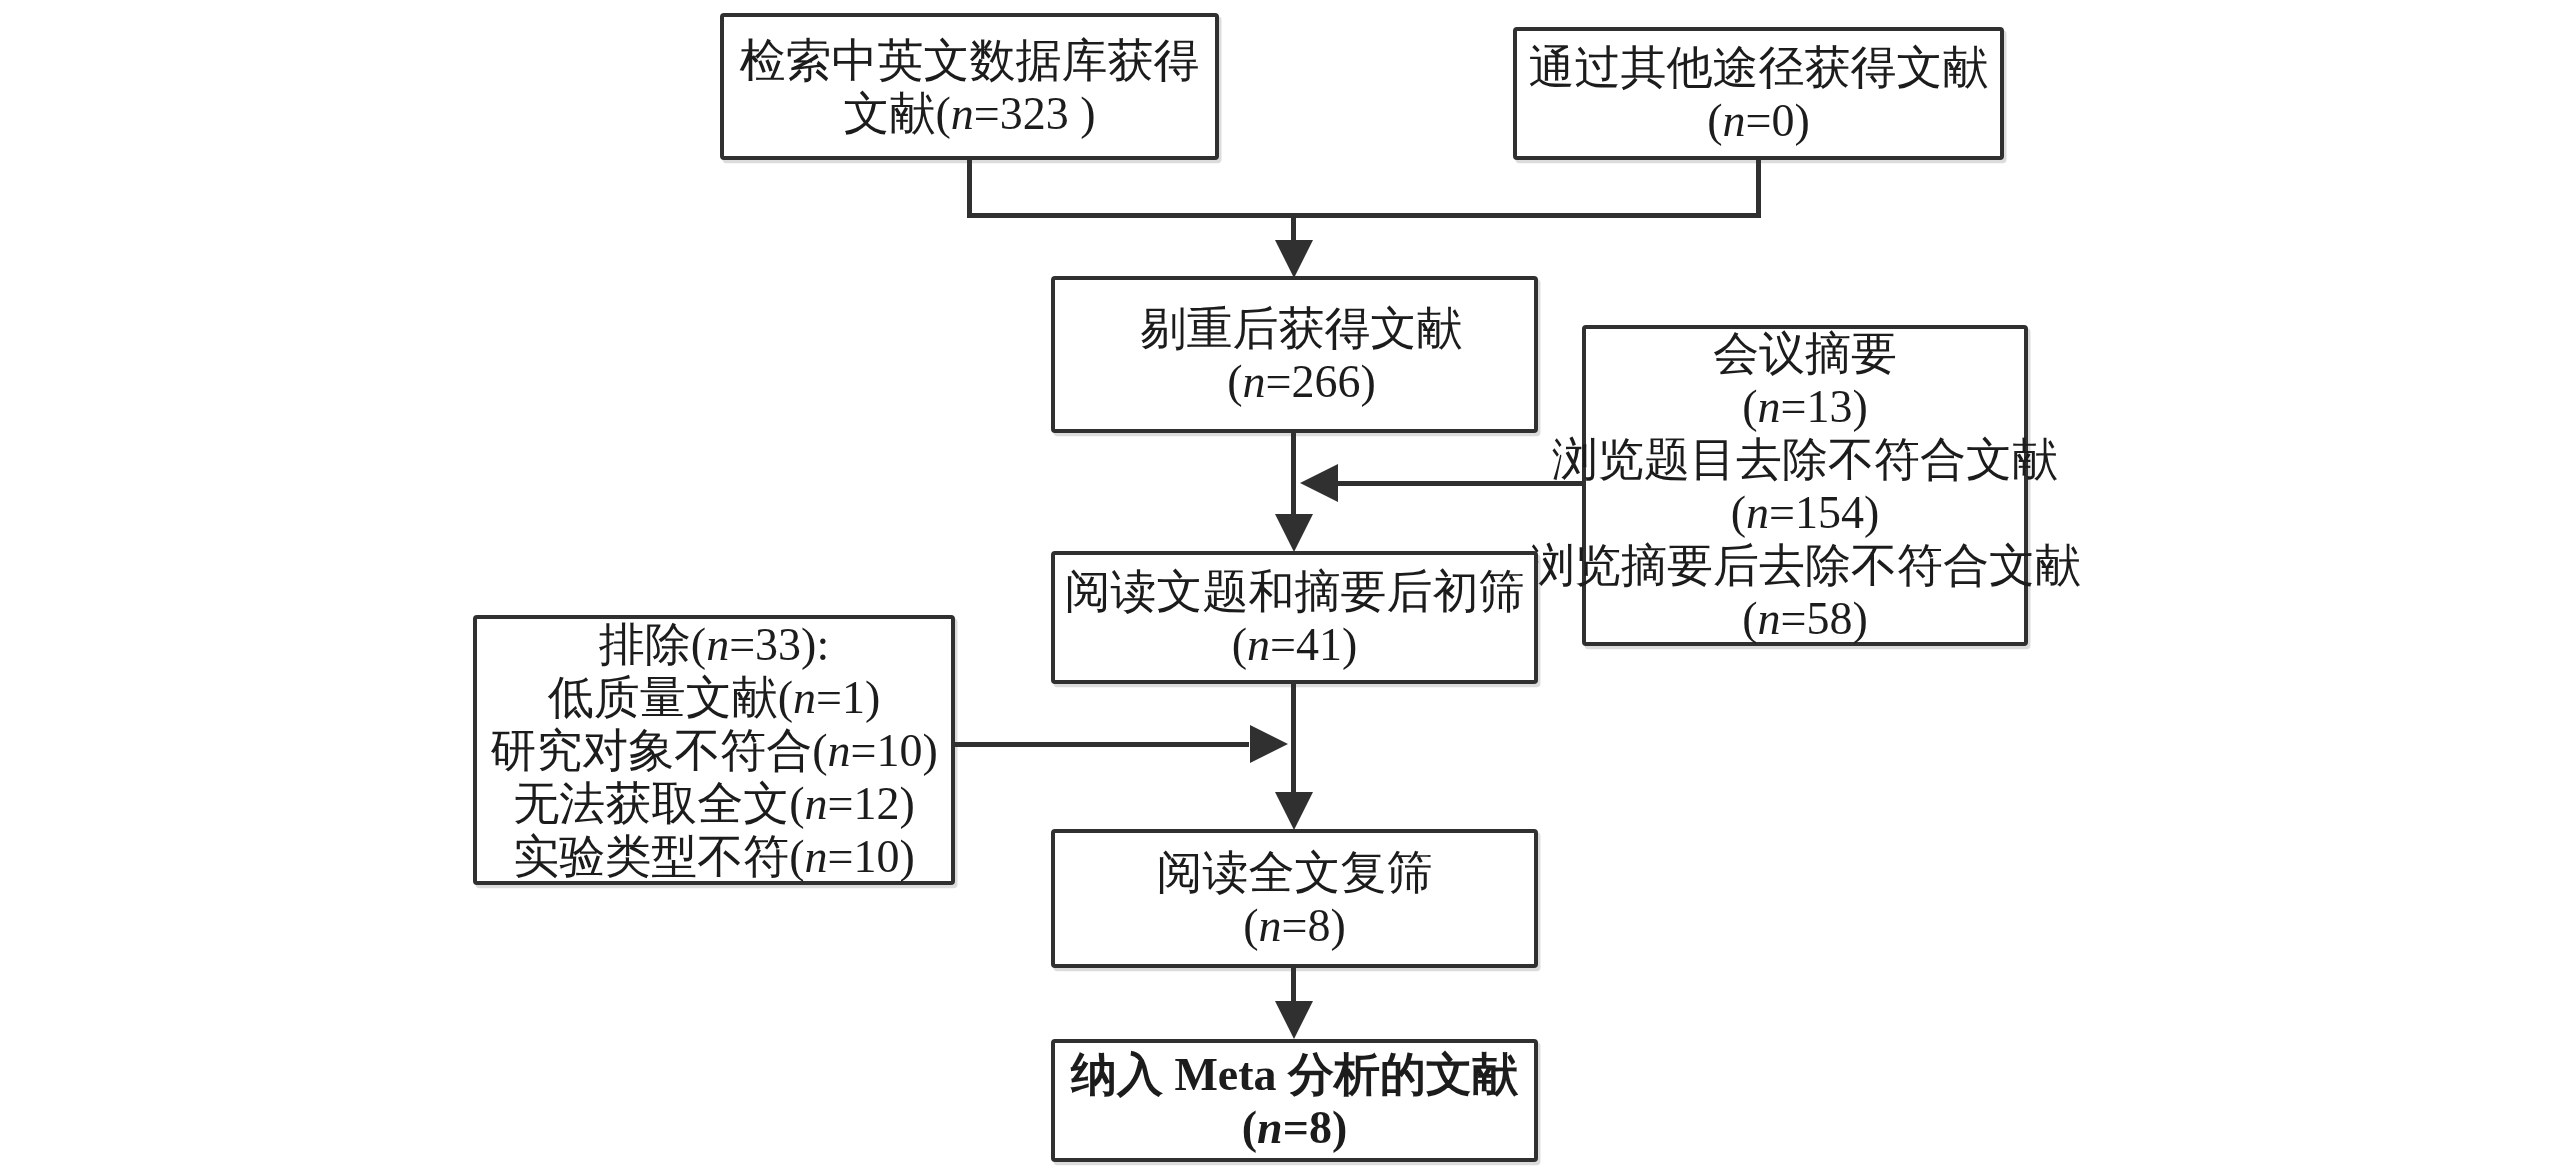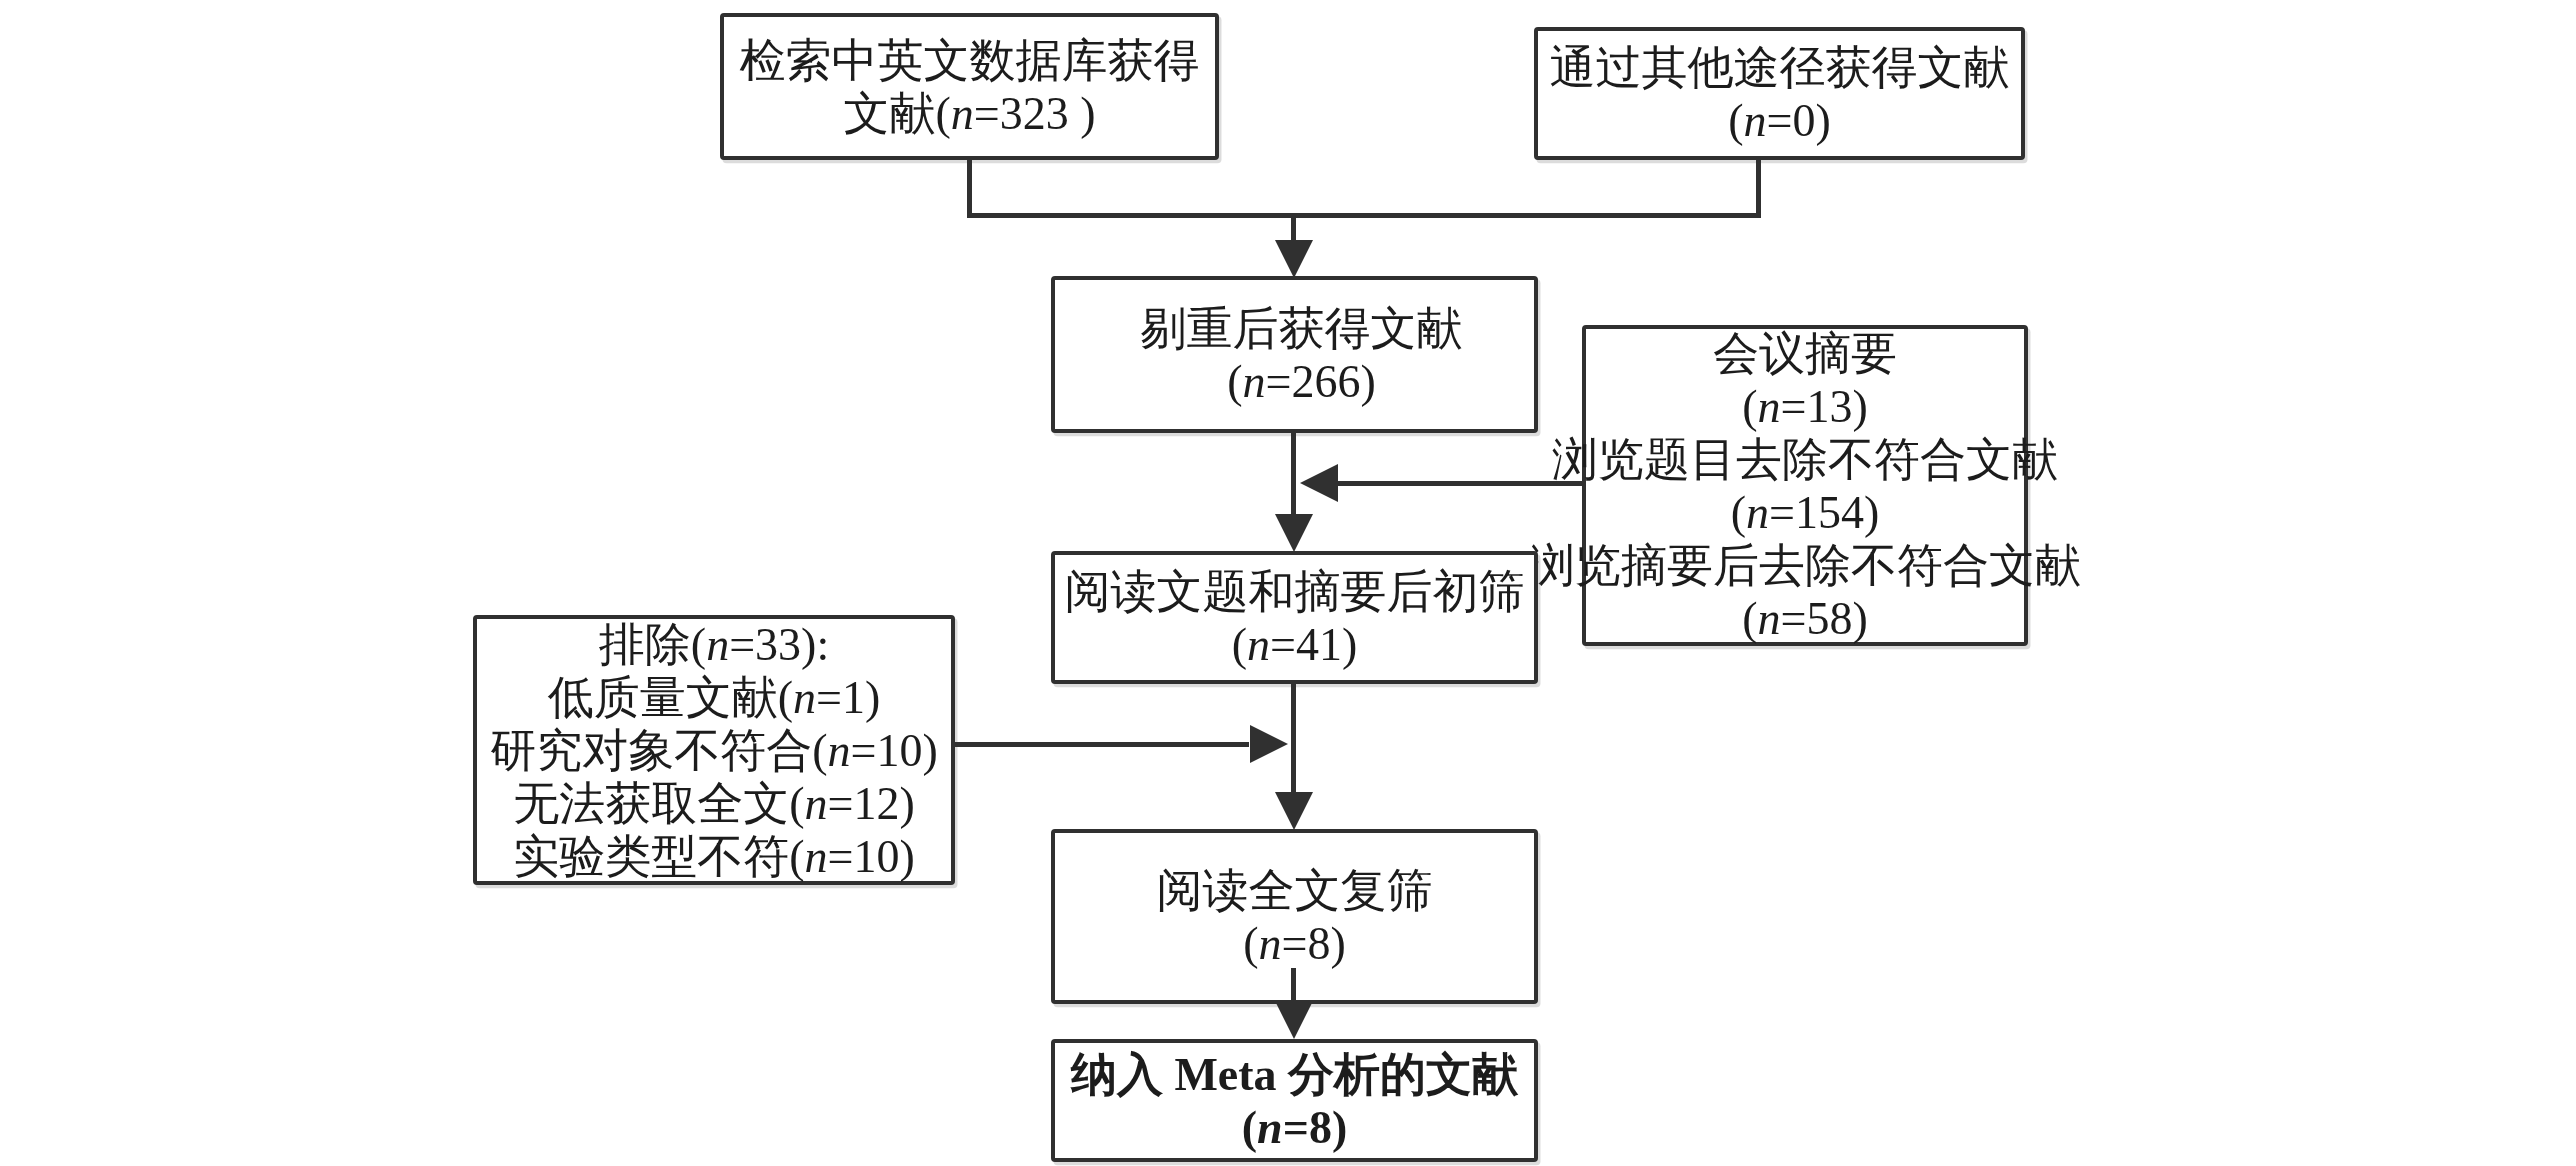--- a/index.html
+++ b/index.html
@@ -26,26 +26,26 @@
     background:var(--background);
     display:flex;flex-direction:column;
     justify-content:center;align-items:center;
     text-align:center;
     font-size:46px;line-height:53px;
     box-shadow:2.5px 3.3px 0 rgba(130,130,130,.28);
   }
   .box .ln{white-space:nowrap;}
   .box i{font-style:italic;}
   #b-search {left:720px; top:13px;  width:499px;height:147px;}
-  #b-other  {left:1513px;top:27px;  width:491px;height:133px;margin-left:21px;}
+  #b-other  {left:1513px;top:27px;  width:491px;height:133px;}
   #b-dedup  {left:1051px;top:276px; width:487px;height:157px;padding-left:14px;}
   #b-conf   {left:1582px;top:325px; width:446px;height:321px;}
   #b-screen1{left:1051px;top:551px; width:487px;height:133px;}
   #b-excl   {left:473px; top:615px; width:482px;height:270px;}
-  #b-screen2{left:1051px;top:829px;width:487px;height:175px;}
+  #b-screen2{left:1051px;top:829px;width:487px;height:139px;}
   #b-final  {left:1051px;top:1039px;width:487px;height:123px;font-weight:bold;}
   
   .cline{position:absolute;background:var(--line);}
   #c-v-search {left:967px;top:160px;width:4.9px;height:57px;}
   #c-v-other  {left:1756px;top:160px;width:4.9px;height:57px;}
   #c-h-merge  {left:967px;top:213px;width:794px;height:4.9px;}
   #c-v-dedupin{left:1291px;top:218px;width:4.9px;height:28px;}
   #c-v-screen1{left:1291px;top:433px;width:4.9px;height:83px;}
   #c-h-conf   {left:1335px;top:481px;width:248px;height:4.9px;}
   #c-v-screen2{left:1291px;top:684px;width:4.9px;height:109px;}

